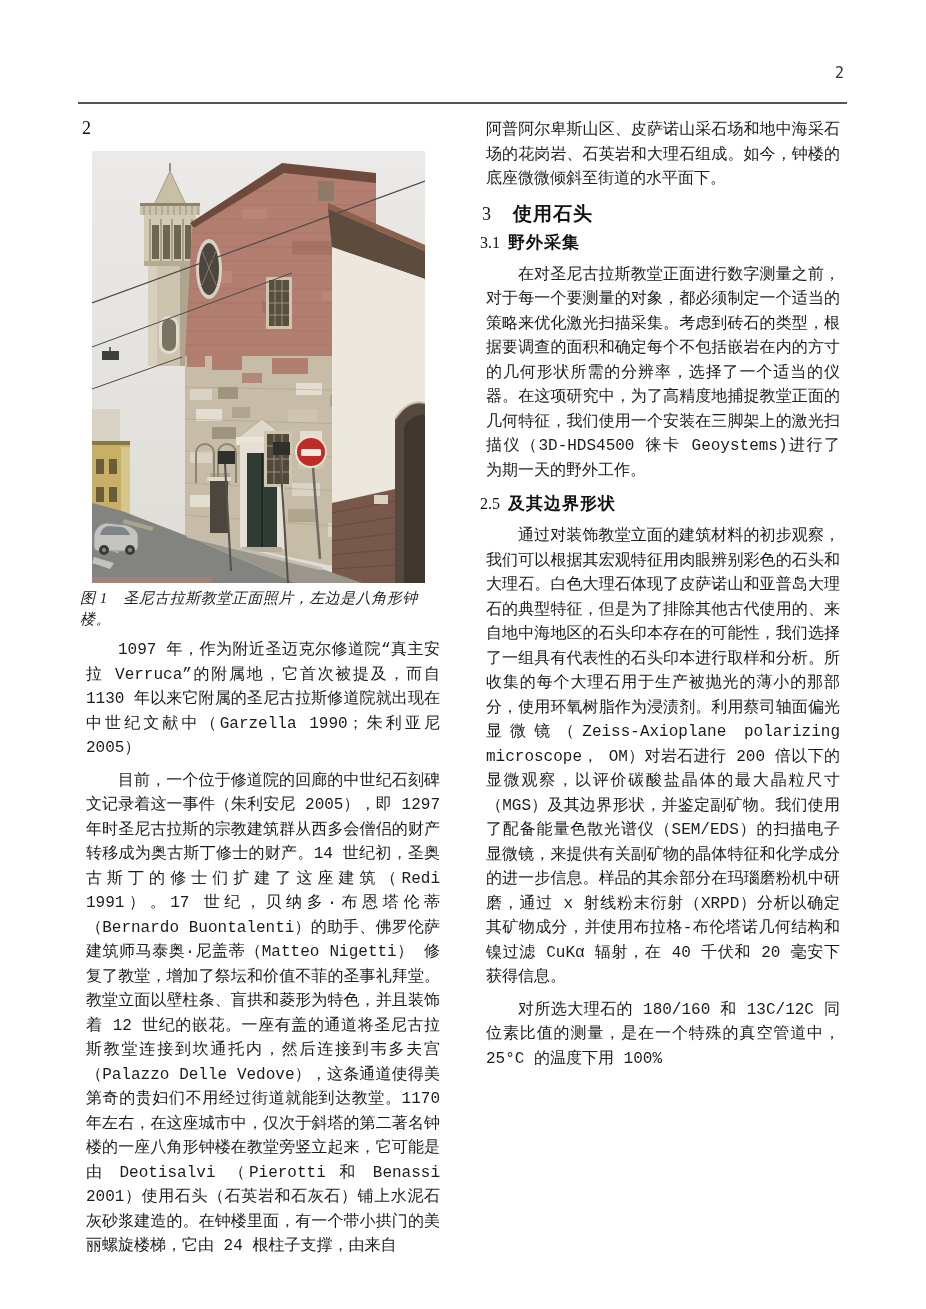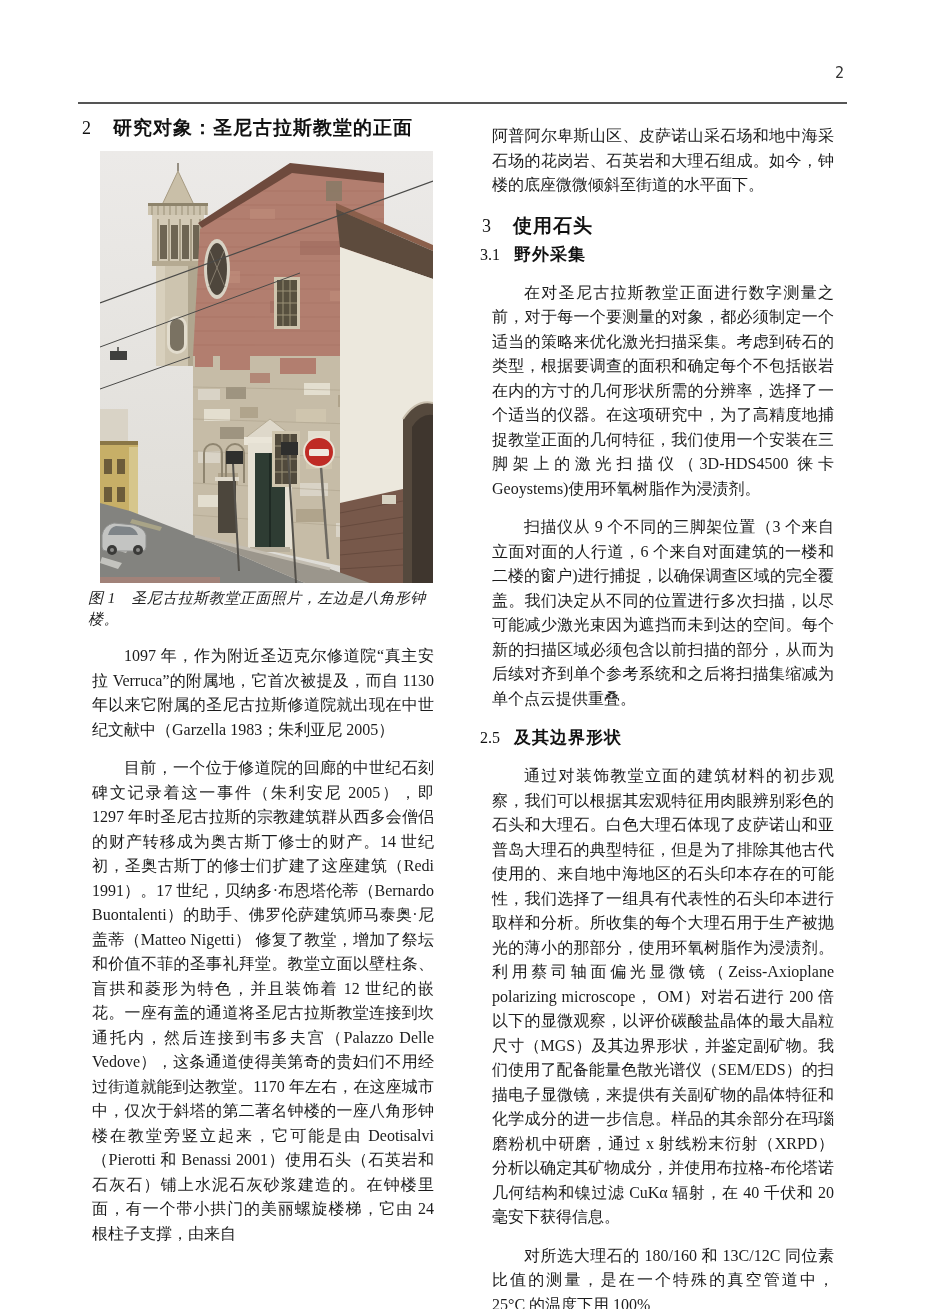--- a/index.html
+++ b/index.html
@@ -16,43 +16,43 @@
   }
   .header-rule{
     position:absolute;top:102px;left:78px;width:769px;height:0;
     border:none;border-top:2px solid #555;margin:0;
   }
   .columns{
     position:absolute;top:110px;left:78px;width:770px;
     display:flex;gap:30px;align-items:flex-start;
   }
   .col{width:370px;font-size:16px;line-height:24.5px;text-align:justify;}
-  .col p{margin:14px;}
+  .col p{margin:8px;font-family:Liberation Mono, monospace;}
   p.indent{text-indent:2em;}
   h2.sec{
     margin:4px 0 2px 0;display:flex;align-items:baseline;
     font-family:"Liberation Sans","DejaVu Sans",sans-serif;
     font-size:19px;line-height:28px;color:#111;
   }
   h2.sec .h-num{
     font-family:"Liberation Serif","DejaVu Serif",serif;
     font-weight:400;font-size:18px;margin-right:22px;margin-left:4px;
   }
   h2.sec .h-title{font-weight:700;letter-spacing:1px;}
   h3.subsec{
     margin:2px 0 2px 0;display:flex;align-items:baseline;
     font-family:"Liberation Sans","DejaVu Sans",sans-serif;
     font-size:17px;line-height:25px;color:#111;
   }
   h3.subsec .h-num{
     font-family:"Liberation Serif","DejaVu Serif",serif;
-    font-weight:400;font-size:16px;margin-right:14px;margin-left:2px;
+    font-weight:400;font-size:16px;margin-right:8px;margin-left:2px;
   }
   h3.subsec .h-title{font-weight:700;letter-spacing:1px;}
-  figure{margin:8px;padding:0;}
+  figure{margin:0;padding:0;}
   .photo{
     width:333px;height:432px;margin:9px 0 5px 14px;
     line-height:0;
   }
   .photo svg{display:block;}
   figcaption{
     font-style:italic;font-size:15px;line-height:21px;
     color:#1c1c1c;margin:2px 0 3px 2px;text-align:left;
     letter-spacing:0.5px;
   }
@@ -63,21 +63,20 @@
 <div class="page">
 
   <div class="page-number">2</div>
   <hr class="header-rule">
 
   <div class="columns">
 
     <div class="col">
       <h2 class="sec">
         <span class="h-num">2</span>
-        <span class="h-title">研究对象：圣尼古拉斯教堂的正面</span>
       </h2>
 
 
       <figure>
         <div class="photo">
 
           <svg viewBox="0 0 333 432" width="333" height="432" xmlns="http://www.w3.org/2000/svg">
             <defs>
               <clipPath id="clipBrick">
                   <polygon points="93,205 100,78 192,22 284,32 284,205"></polygon>
@@ -311,39 +310,38 @@
             </g>
             <g>
               <rect x="10" y="200" width="17" height="9" fill="#3f3f3d"></rect>
               <line x1="18" y1="196" x2="18" y2="200" stroke="#3f3f3d" stroke-width="1.5"></line>
             </g>
           </svg>
         </div>
         <figcaption>图 1　圣尼古拉斯教堂正面照片，左边是八角形钟楼。</figcaption>
       </figure>
 
-      <p class="indent">1097 年，作为附近圣迈克尔修道院“真主安拉 Verruca”的附属地，它首次被提及，而自 1130 年以来它附属的圣尼古拉斯修道院就出现在中世纪文献中（Garzella 1983；朱利亚尼 2005）</p>
+      <p class="indent">1097 年，作为附近圣迈克尔修道院“真主安拉 Verruca”的附属地，它首次被提及，而自 1130 年以来它附属的圣尼古拉斯修道院就出现在中世纪文献中（Garzella 1990；朱利亚尼 2005）</p>
       <p class="indent">目前，一个位于修道院的回廊的中世纪石刻碑文记录着这一事件（朱利安尼 2005），即 1297 年时圣尼古拉斯的宗教建筑群从西多会僧侣的财产转移成为奥古斯丁修士的财产。14 世纪初，圣奥古斯丁的修士们扩建了这座建筑（Redi 1991）。17 世纪，贝纳多·布恩塔伦蒂（Bernardo Buontalenti）的助手、佛罗伦萨建筑师马泰奥·尼盖蒂（Matteo Nigetti） 修复了教堂，增加了祭坛和价值不菲的圣事礼拜堂。教堂立面以壁柱条、盲拱和菱形为特色，并且装饰着 12 世纪的嵌花。一座有盖的通道将圣尼古拉斯教堂连接到坎通托内，然后连接到韦多夫宫（Palazzo Delle Vedove），这条通道使得美第奇的贵妇们不用经过街道就能到达教堂。1170 年左右，在这座城市中，仅次于斜塔的第二著名钟楼的一座八角形钟楼在教堂旁竖立起来，它可能是由 Deotisalvi （Pierotti 和 Benassi 2001）使用石头（石英岩和石灰石）铺上水泥石灰砂浆建造的。在钟楼里面，有一个带小拱门的美丽螺旋楼梯，它由 24 根柱子支撑，由来自</p>
     </div>
 
     <div class="col">
       <p>阿普阿尔卑斯山区、皮萨诺山采石场和地中海采石场的花岗岩、石英岩和大理石组成。如今，钟楼的底座微微倾斜至街道的水平面下。</p>
 
       <h2 class="sec">
         <span class="h-num">3</span>
         <span class="h-title">使用石头</span>
       </h2>
 
       <h3 class="subsec">
         <span class="h-num">3.1</span>
         <span class="h-title">野外采集</span>
       </h3>
 
-      <p class="indent">在对圣尼古拉斯教堂正面进行数字测量之前，对于每一个要测量的对象，都必须制定一个适当的策略来优化激光扫描采集。考虑到砖石的类型，根据要调查的面积和确定每个不包括嵌岩在内的方寸的几何形状所需的分辨率，选择了一个适当的仪器。在这项研究中，为了高精度地捕捉教堂正面的几何特征，我们使用一个安装在三脚架上的激光扫描仪（3D-HDS4500 徕卡 Geoystems)使用环氧树脂作为浸渍剂。</p>
-      <p class="indent">扫描仪从 9 个不同的三脚架位置（3 个来自立面对面的人行道，6 个来自对面建筑的一楼和二楼的窗户)进行捕捉，以确保调查区域的完全覆盖。我们决定从不同的位置进行多次扫描，以尽可能减少激光束因为遮挡而未到达的空间。每个新的扫描区域必须包含以前扫描的部分，从而为后续对齐到单个参考系统和之后将扫描集缩减为单个点云提供重叠。</p>
+      <p class="indent">在对圣尼古拉斯教堂正面进行数字测量之前，对于每一个要测量的对象，都必须制定一个适当的策略来优化激光扫描采集。考虑到砖石的类型，根据要调查的面积和确定每个不包括嵌岩在内的方寸的几何形状所需的分辨率，选择了一个适当的仪器。在这项研究中，为了高精度地捕捉教堂正面的几何特征，我们使用一个安装在三脚架上的激光扫描仪（3D-HDS4500 徕卡 Geoystems)进行了为期一天的野外工作。</p>
 
       <h3 class="subsec">
         <span class="h-num">2.5</span>
         <span class="h-title">及其边界形状</span>
       </h3>
 
       <p class="indent">通过对装饰教堂立面的建筑材料的初步观察，我们可以根据其宏观特征用肉眼辨别彩色的石头和大理石。白色大理石体现了皮萨诺山和亚普岛大理石的典型特征，但是为了排除其他古代使用的、来自地中海地区的石头印本存在的可能性，我们选择了一组具有代表性的石头印本进行取样和分析。所收集的每个大理石用于生产被抛光的薄小的那部分，使用环氧树脂作为浸渍剂。利用蔡司轴面偏光显微镜（Zeiss-Axioplane polarizing microscope， OM）对岩石进行 200 倍以下的显微观察，以评价碳酸盐晶体的最大晶粒尺寸（MGS）及其边界形状，并鉴定副矿物。我们使用了配备能量色散光谱仪（SEM/EDS）的扫描电子显微镜，来提供有关副矿物的晶体特征和化学成分的进一步信息。样品的其余部分在玛瑙磨粉机中研磨，通过 x 射线粉末衍射（XRPD）分析以确定其矿物成分，并使用布拉格-布伦塔诺几何结构和镍过滤 CuKα 辐射，在 40 千伏和 20 毫安下获得信息。</p>
       <p class="indent">对所选大理石的 180/160 和 13C/12C 同位素比值的测量，是在一个特殊的真空管道中，　25°C 的温度下用 100%</p>
     </div>
 

